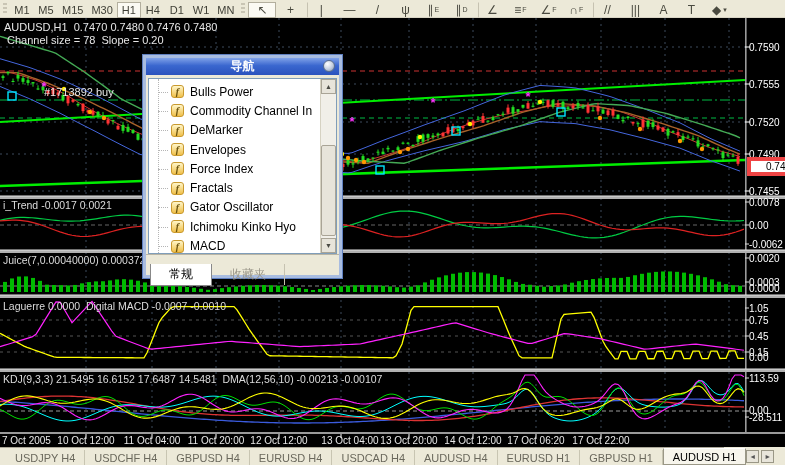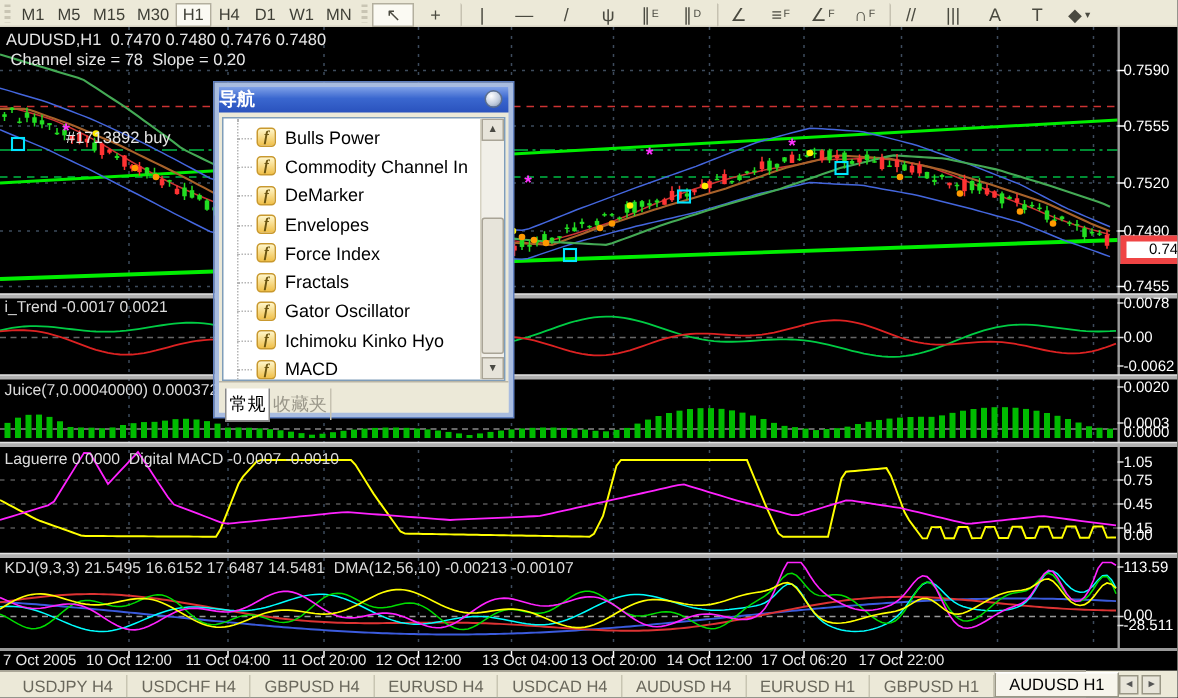--- a/index.html
+++ b/index.html
@@ -27,21 +27,21 @@
   .chan{left:7px;top:16px;}
   .ord{left:8px;top:68px;padding-left:36px;}
   .indlbl{position:absolute;left:3px;color:#dcdcdc;font-size:10.5px;white-space:pre;pointer-events:none;}
   .pl{position:absolute;left:749px;font-size:10px;color:#fff;white-space:pre;pointer-events:none;}
   .pl.cur{background:#fff;color:#000;padding:0 15px;left:747px;border:4px solid #ef4444;}
   .tl{position:absolute;font-size:10px;color:#e8e8e8;white-space:pre;pointer-events:none;}
 
   
   .nav-win{position:absolute;left:143px;top:55px;width:199px;height:223px;
            background:#ece9d8;border:3px solid #a8bce0;outline:1px solid #5f7fbf;}
-  .nv-title{position:relative;height:17px;line-height:17px;text-align:left;
+  .nv-title{position:relative;height:17px;line-height:17px;text-align:center;
             background:linear-gradient(180deg,#7fa1e8 0%,#3a67cf 45%,#2a52bd 100%);
             color:#fff;font-size:12px;font-weight:bold;}
   .ball{position:absolute;right:4px;top:2px;width:12px;height:12px;border-radius:50%;
         background:radial-gradient(circle at 35% 30%,#ffffff,#c3cedf 55%,#7d8ea8);border:1px solid #5c6f8d;}
   .nv-list{position:absolute;left:2px;right:2px;top:20px;bottom:21px;background:#fff;
            border:1px solid #7f9db9;overflow:hidden;}
   .treeline{position:absolute;left:9px;top:0;bottom:0;width:1px;border-left:1px dotted #b5b5b5;}
   #nv-items{list-style:none;margin:3px 0 0 0;padding:0;}
   #nv-items li{position:relative;height:19.3px;display:flex;align-items:center;padding-left:22px;
                font-size:12px;color:#000;white-space:nowrap;}
@@ -49,21 +49,21 @@
   .ficon{display:inline-flex;align-items:center;justify-content:center;width:13px;height:13px;margin-right:6px;
          border:1px solid #c9992e;border-radius:3px;background:linear-gradient(180deg,#fff6c9,#f0c04a);
          color:#6b5511;font:bold italic 10px "Liberation Serif",serif;flex:0 0 13px;}
   .nv-scroll{position:absolute;right:0;top:0;bottom:0;width:16px;background:#f1efe8;border-left:1px solid #d6d2c2;}
   .sb-up,.sb-down{position:absolute;left:0;width:15px;height:15px;background:#e7e4da;border:1px solid #a9a496;
         font-size:7px;color:#4a4a44;display:flex;align-items:center;justify-content:center;}
   .sb-up{top:0;}  .sb-down{bottom:0;}
   .sb-thumb{position:absolute;left:0;width:15px;top:38%;height:52%;background:#e7e4da;border:1px solid #a9a496;border-radius:2px;}
   .nv-tabs{position:absolute;left:0;right:0;bottom:0;height:21px;background:#ece9d8;border-top:1px solid #b9b5a5;
            display:flex;align-items:flex-start;padding-left:4px;}
-  .nv-tab{padding:2px 2px;font-size:12px;margin-top:4px;}
+  .nv-tab{padding:2px 18px;font-size:12px;margin-top:9px;}
   .nv-tab.on{background:#fff;border:1px solid #888;border-top:none;color:#000;}
   .nv-tab.off{color:#9a978a;border-right:1px solid #c6c2b1;}
 
   
   .bbar{position:absolute;left:0;top:447px;width:724px;height:18px;background:#ece9d8;
         border-top:1px solid #aca899;display:flex;align-items:flex-end;}
   #btabs{display:flex;align-items:flex-end;height:100%;padding-left:6px;}
   .btab{padding:2px 9px 1px 9px;font-size:11px;color:#6a685c;border-right:1px solid #c8c5b2;white-space:nowrap;}
   .btab.on{background:#f7f5ec;border:1px solid #9a9786;border-top:1px solid #fff;color:#000;margin-bottom:0;}
   .bscroll{margin-left:auto;display:flex;gap:2px;padding:0 4px 2px 0;}

